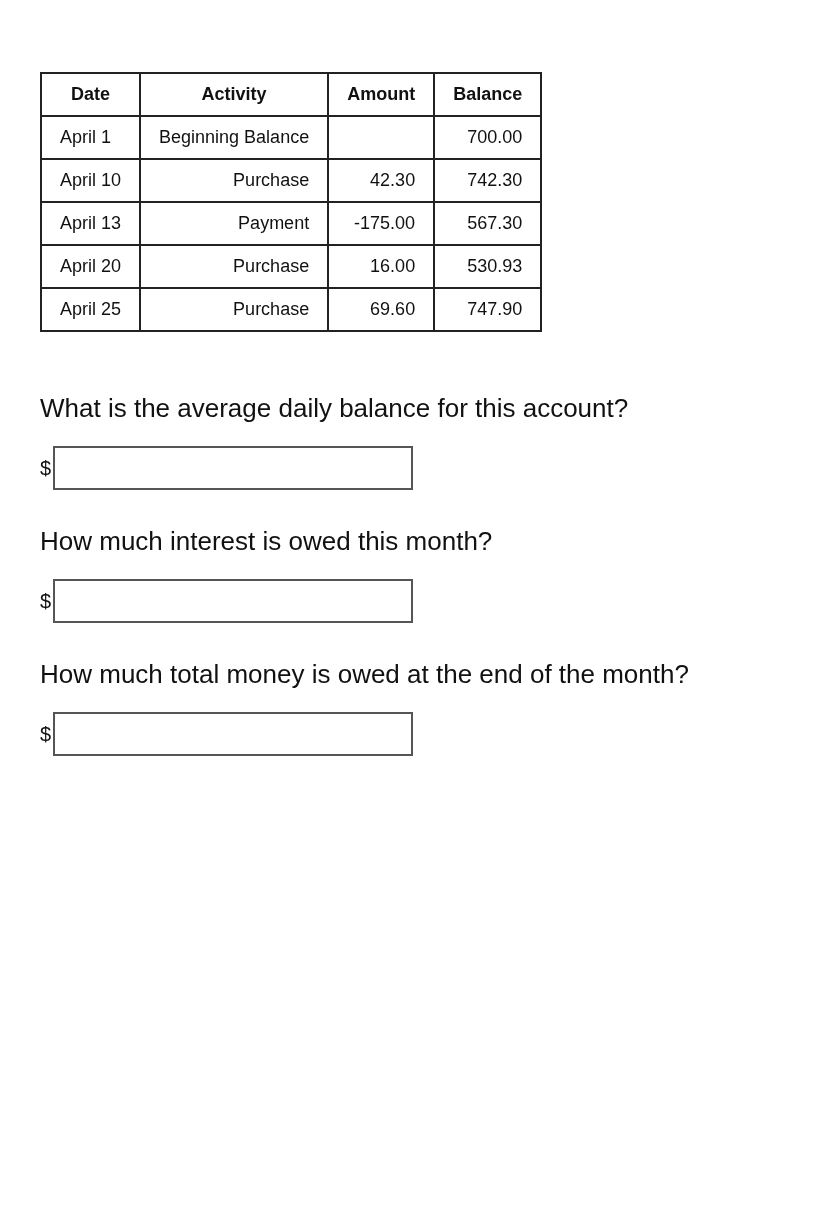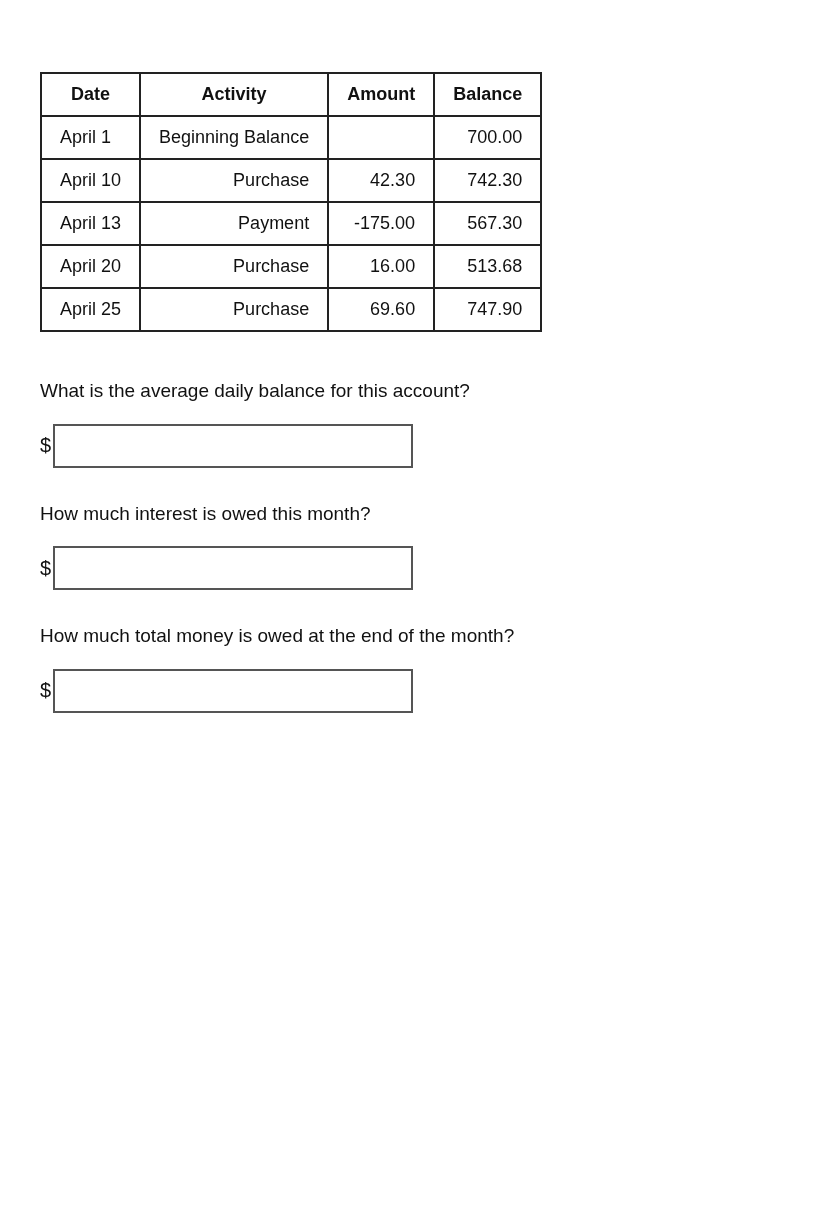--- a/index.html
+++ b/index.html
@@ -19,21 +19,21 @@
     }
 
     .intro-text {
       font-size: 20px;
       line-height: 1.5;
       margin-bottom: 36px;
       font-family: 'Arial', sans-serif;
     }
 
     .table-wrapper {
-      margin-bottom: 40px;
+      margin-bottom: 52px;
       display: inline-block;
       border-radius: 16px;
     }
 
     table {
       border-collapse: collapse;
       border: 2.5px solid #222;
       font-family: 'Arial', sans-serif;
       font-size: 18px;
     }
@@ -64,21 +64,21 @@
     table th:nth-child(4) {
       text-align: right;
     }
 
     .question-section {
       margin-bottom: 32px;
       font-family: 'Arial', sans-serif;
     }
 
     .question-label {
-      font-size: 19px;
+      font-size: 26px;
       line-height: 1.5;
       margin-bottom: 18px;
     }
 
     .input-row {
       display: flex;
       align-items: center;
       gap: 0;
     }
 
@@ -131,21 +131,21 @@
         <tr>
           <td>April 13</td>
           <td>Payment</td>
           <td>-175.00</td>
           <td>567.30</td>
         </tr>
         <tr>
           <td>April 20</td>
           <td>Purchase</td>
           <td>16.00</td>
-          <td>513.68</td>
+          <td>530.93</td>
         </tr>
         <tr>
           <td>April 25</td>
           <td>Purchase</td>
           <td>69.60</td>
           <td>747.90</td>
         </tr>
       </tbody>
   </table>
 </div>

